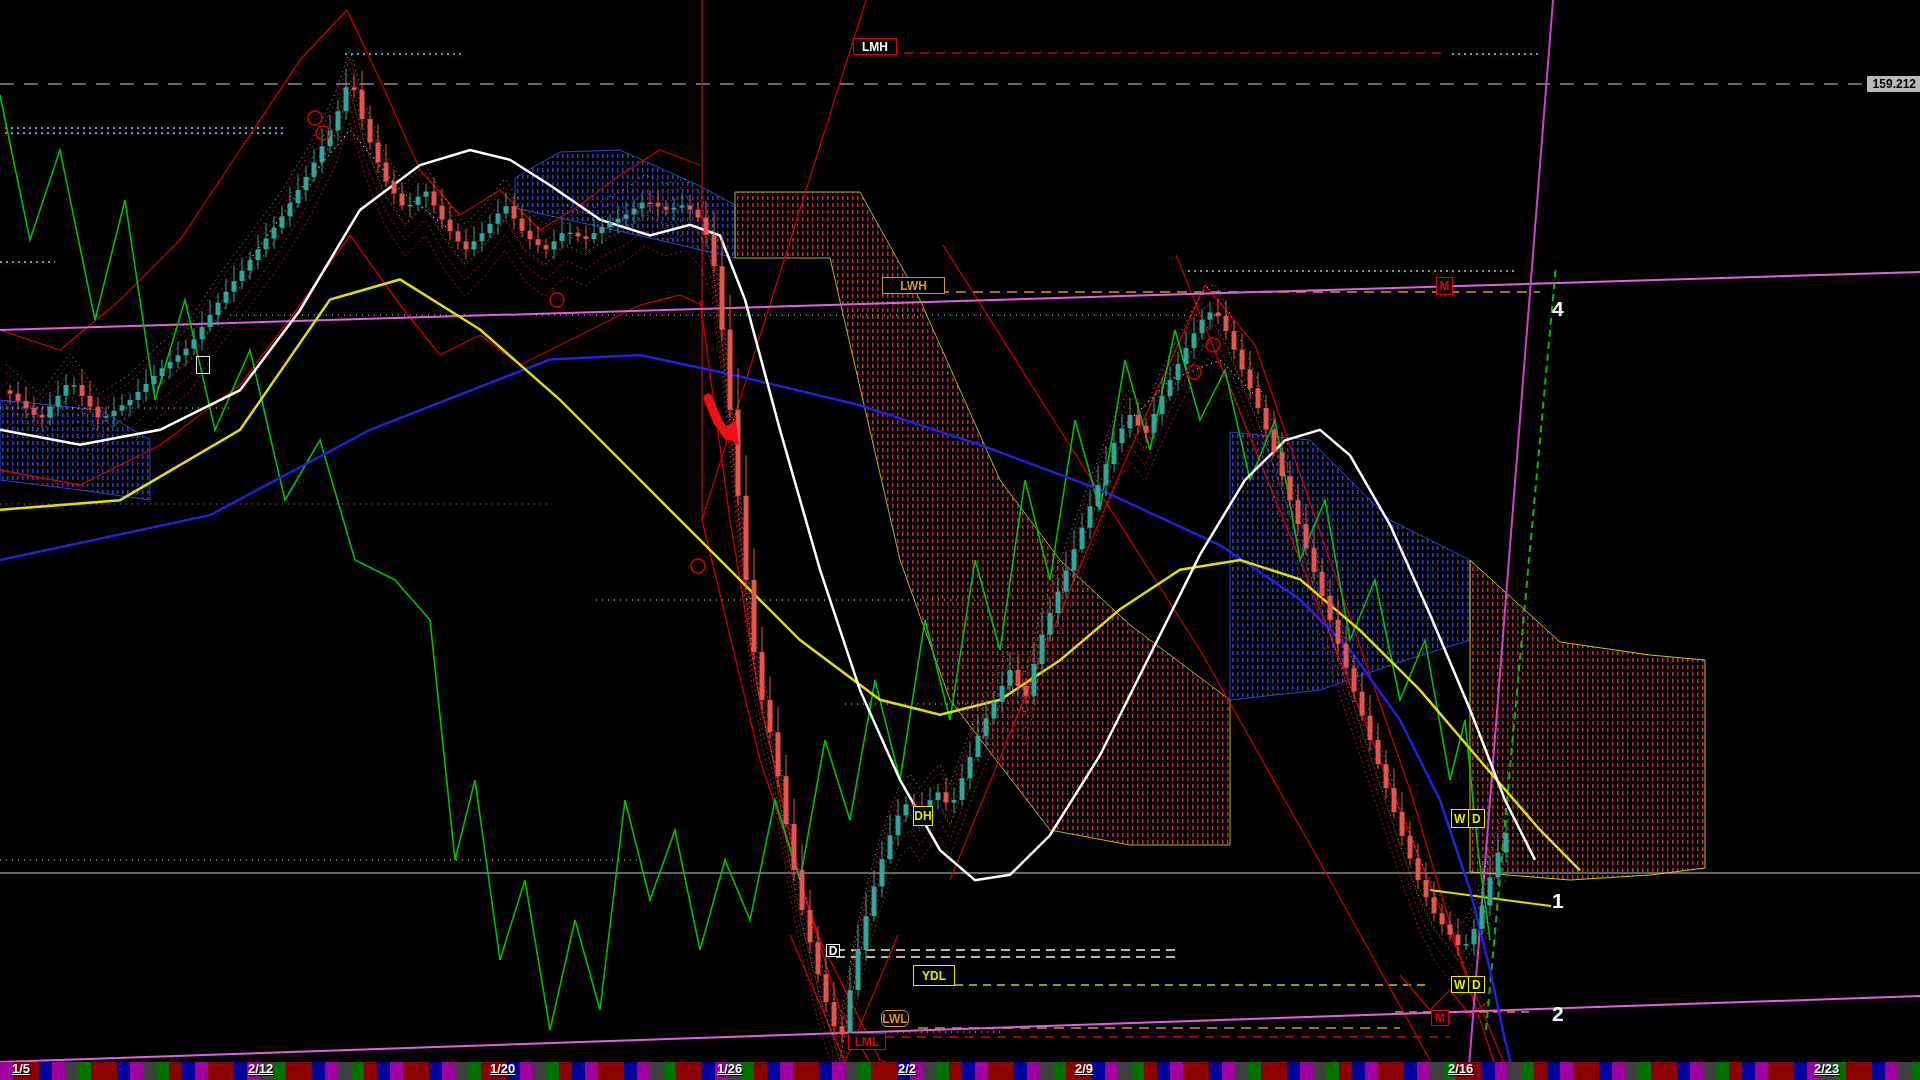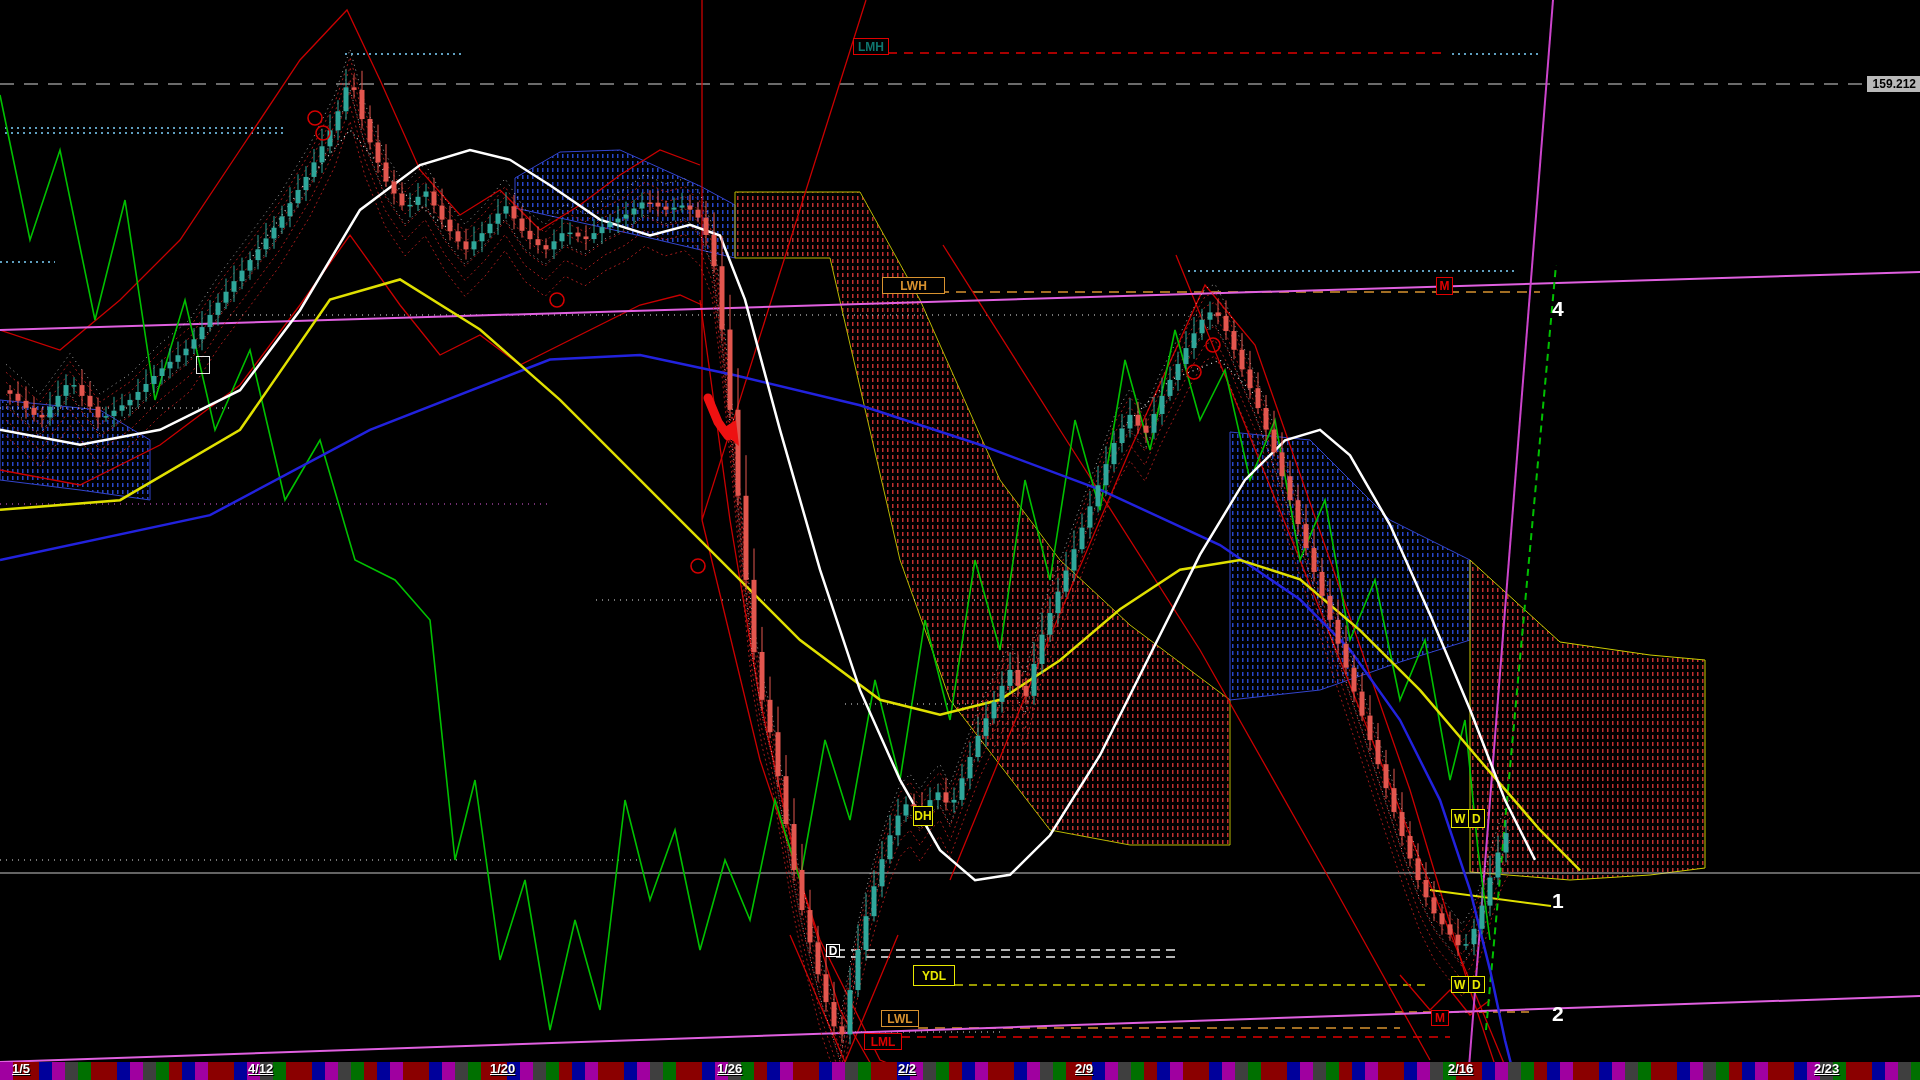--- a/index.html
+++ b/index.html
@@ -641,42 +641,42 @@
         <rect x="1859" y="1062" width="13" height="18" fill="#8b0000"></rect>
         <rect x="1872" y="1062" width="13" height="18" fill="#00009b"></rect>
         <rect x="1885" y="1062" width="13" height="18" fill="#a000a0"></rect>
         <rect x="1898" y="1062" width="13" height="18" fill="#3f3f3f"></rect>
         <rect x="1911" y="1062" width="13" height="18" fill="#007000"></rect>
       </g>
   </svg>
 
   <div class="price-badge">159.212</div>
   <div id="labels-layer">
-      <div class="lvl-box" style="left: 853px; top: 38px; width: 36px; height: 17px; color: #0f766e; border-color: rgb(224, 0, 0);">LMH</div>
+      <div class="lvl-box" style="left: 853px; top: 38px; width: 44px; height: 17px; color: #ffffff; border-color: rgb(224, 0, 0);">LMH</div>
       <div class="lvl-box" style="left: 882px; top: 277px; width: 63px; height: 17px; color: rgb(216, 146, 47); border-color: rgb(216, 146, 47);">LWH</div>
       <div class="lvl-box" style="left: 1436px; top: 277px; width: 17px; height: 18px; color: rgb(224, 0, 0); border-color: rgb(224, 0, 0);">M</div>
       <div class="lvl-box" style="left: 913px; top: 806px; width: 20px; height: 20px; color: rgb(232, 232, 0); border-color: rgb(232, 232, 0);">DH</div>
       <div class="lvl-box" style="left: 826px; top: 944px; width: 14px; height: 13px; color: rgb(255, 255, 255); border-color: rgb(255, 255, 255);">D</div>
       <div class="lvl-box" style="left: 913px; top: 965px; width: 42px; height: 21px; color: rgb(232, 232, 0); border-color: rgb(232, 232, 0);">YDL</div>
-      <div class="lvl-box" style="left: 881px; top: 1010px; width: 38px; height: 17px; color: rgb(216, 146, 47); border-color: rgb(216, 146, 47);">LWL</div>
-      <div class="lvl-box" style="left: 848px; top: 1033px; width: 38px; height: 17px; color: rgb(224, 0, 0); border-color: rgb(224, 0, 0); margin-left: 16px;">LML</div>
+      <div class="lvl-box" style="left: 881px; top: 1010px; width: 28px; height: 17px; color: rgb(216, 146, 47); border-color: rgb(216, 146, 47); border-radius: 6px;">LWL</div>
+      <div class="lvl-box" style="left: 848px; top: 1033px; width: 38px; height: 17px; color: rgb(224, 0, 0); border-color: rgb(224, 0, 0);">LML</div>
       <div class="lvl-box" style="left: 1431px; top: 1010px; width: 18px; height: 16px; color: rgb(224, 0, 0); border-color: rgb(224, 0, 0);">M</div>
       <div class="wd-box" style="left: 1451px; top: 809px; width: 34px; height: 19px; color: rgb(232, 232, 0); border-color: rgb(232, 232, 0);">
         <span style="border-color: rgb(232, 232, 0);">W</span>
         <span>D</span>
       </div>
       <div class="wd-box" style="left: 1451px; top: 976px; width: 34px; height: 17px; color: rgb(232, 232, 0); border-color: rgb(232, 232, 0);">
         <span style="border-color: rgb(232, 232, 0);">W</span>
         <span>D</span>
       </div>
       <div class="wave-num" style="left: 1552px; top: 297px;">4</div>
       <div class="wave-num" style="left: 1552px; top: 889px;">1</div>
       <div class="wave-num" style="left: 1552px; top: 1002px;">2</div>
       <div class="x-date" style="left: 12px;">1/5</div>
-      <div class="x-date" style="left: 248px;">4/12</div>
+      <div class="x-date" style="left: 248px;">2/12</div>
       <div class="x-date" style="left: 490px;">1/20</div>
       <div class="x-date" style="left: 717px;">1/26</div>
       <div class="x-date" style="left: 898px;">2/2</div>
       <div class="x-date" style="left: 1075px;">2/9</div>
       <div class="x-date" style="left: 1448px;">2/16</div>
       <div class="x-date" style="left: 1814px;">2/23</div>
       <div class="mini-rect" style="left: 196px; top: 356px; width: 12px; height: 16px;"></div>
     </div>
 </div>
 

